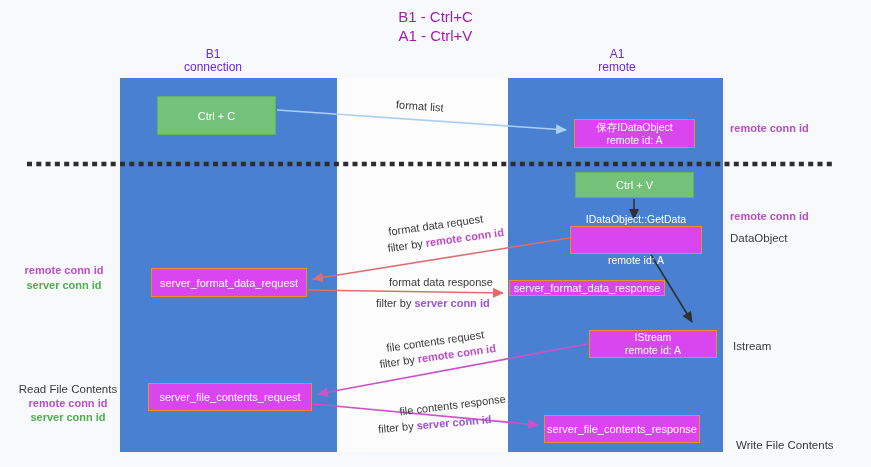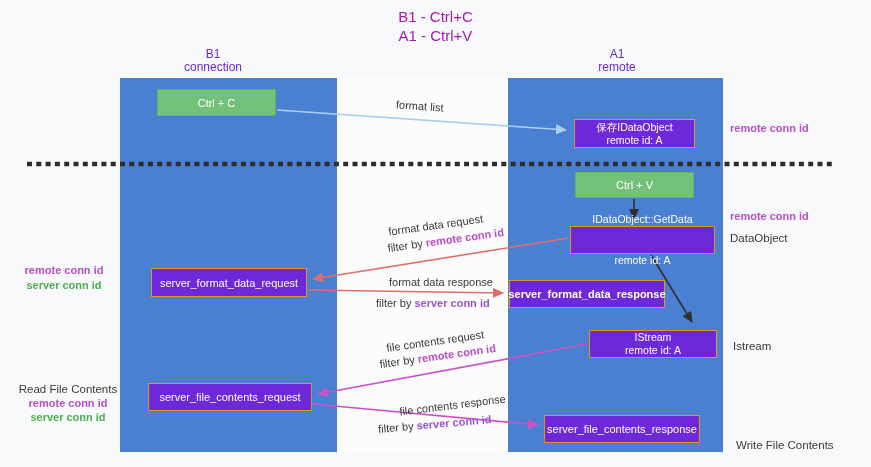--- a/index.html
+++ b/index.html
@@ -8,21 +8,21 @@
   .gap-strip{position:absolute;left:338px;top:78px;width:170px;height:374px;background:#fcfcfd;z-index:0;}
   .lane{position:absolute;top:78px;height:374px;background:#4A80D2;z-index:1;}
   .lane-b1{left:120px;width:217px;}
   .lane-a1{left:508px;width:215px;}
   .title{position:absolute;left:0;top:7px;width:871px;text-align:center;font-size:15px;line-height:19px;color:#a21caf;z-index:4;}
   .lane-header{position:absolute;top:48px;width:140px;text-align:center;font-size:12px;line-height:13px;color:#6d28d9;z-index:4;}
   .hdr-b1{left:143px;}
   .hdr-a1{left:547px;}
   .node{position:absolute;display:flex;flex-direction:column;align-items:center;justify-content:center;color:#fff;font-size:11px;text-align:center;z-index:3;box-sizing:border-box;}
   .node.green{background:#74C17A;border:1px solid #62B168;}
-  .node.orange{background:#6d28d9;border:1px solid #E8921F;}
+  .node.orange{background:#d946ef;border:1px solid #E8921F;}
   .node .l2{font-size:10.5px;line-height:13px;}
   .node .l1{font-size:10.5px;line-height:13px;}
   .node.single{font-size:11px;}
   .edge-label{position:absolute;font-size:11px;color:#3a3a3a;white-space:nowrap;z-index:4;}
   .rot-up{transform:rotate(-8deg);}
   .rot-up7{transform:rotate(-7deg);}
   .rot-up5{transform:rotate(-5deg);}
   .rot-dn{transform:rotate(4deg);}
   .k-remote{color:#BC4FC8;font-weight:bold;}
   .k-server{color:#9A55D2;font-weight:bold;}
@@ -76,42 +76,42 @@
     <line x1="27" y1="164" x2="833" y2="164" stroke="#2D2D2D" stroke-width="4.5" stroke-dasharray="5 4.3"></line>
     <line x1="277" y1="110" x2="566" y2="130" stroke="#A9CFF2" stroke-width="1.6" marker-end="url(#mBlue)"></line>
     <line x1="634" y1="199" x2="634" y2="219" stroke="#303030" stroke-width="1.6" marker-end="url(#mBlk)"></line>
     <line x1="651" y1="255" x2="692" y2="322" stroke="#303030" stroke-width="1.6" marker-end="url(#mBlk)"></line>
     <line x1="569" y1="238" x2="313" y2="279" stroke="#E06C6C" stroke-width="1.6" marker-end="url(#mRed)"></line>
     <line x1="308" y1="290" x2="503" y2="293" stroke="#E06C6C" stroke-width="1.6" marker-end="url(#mRed)"></line>
     <line x1="587" y1="344" x2="318" y2="394" stroke="#CB52C8" stroke-width="1.6" marker-end="url(#mMag)"></line>
     <line x1="313" y1="404" x2="538" y2="425" stroke="#CB52C8" stroke-width="1.6" marker-end="url(#mMag)"></line>
   </svg>
 
-  <div class="node green single" style="left:157px;top:89px;width:119px;height:27px;">
+  <div class="node green single" style="left:157px;top:96px;width:119px;height:39px;">
     <div>Ctrl + C</div>
   </div>
   <div class="node orange single" style="left:151px;top:268px;width:156px;height:29px;">
     <div>server_format_data_request</div>
   </div>
   <div class="node orange single" style="left:148px;top:383px;width:164px;height:28px;">
     <div>server_file_contents_request</div>
   </div>
 
   <div class="node orange" style="left:574px;top:119px;width:121px;height:29px;">
     <div class="l1">保存IDataObject</div>
     <div class="l2">remote id: A</div>
   </div>
   <div class="node green single" style="left:575px;top:172px;width:119px;height:26px;">
     <div>Ctrl + V</div>
   </div>
-  <div class="node orange" style="left:570px;top:226px;width:145px;height:28px;gap:28px;">
+  <div class="node orange" style="left:570px;top:226px;width:132px;height:28px;gap:28px;">
     <div class="l1">IDataObject::GetData</div>
     <div class="l2">remote id: A</div>
   </div>
-  <div class="node orange single" style="left:509px;top:280px;width:156px;height:28px;font-weight:bold;">
+  <div class="node orange single" style="left:509px;top:280px;width:156px;height:16px;">
     <div>server_format_data_response</div>
   </div>
   <div class="node orange" style="left:589px;top:330px;width:128px;height:28px;">
     <div class="l1">IStream</div>
     <div class="l2">remote id: A</div>
   </div>
   <div class="node orange single" style="left:544px;top:415px;width:156px;height:28px;">
     <div>server_file_contents_response</div>
   </div>
 

